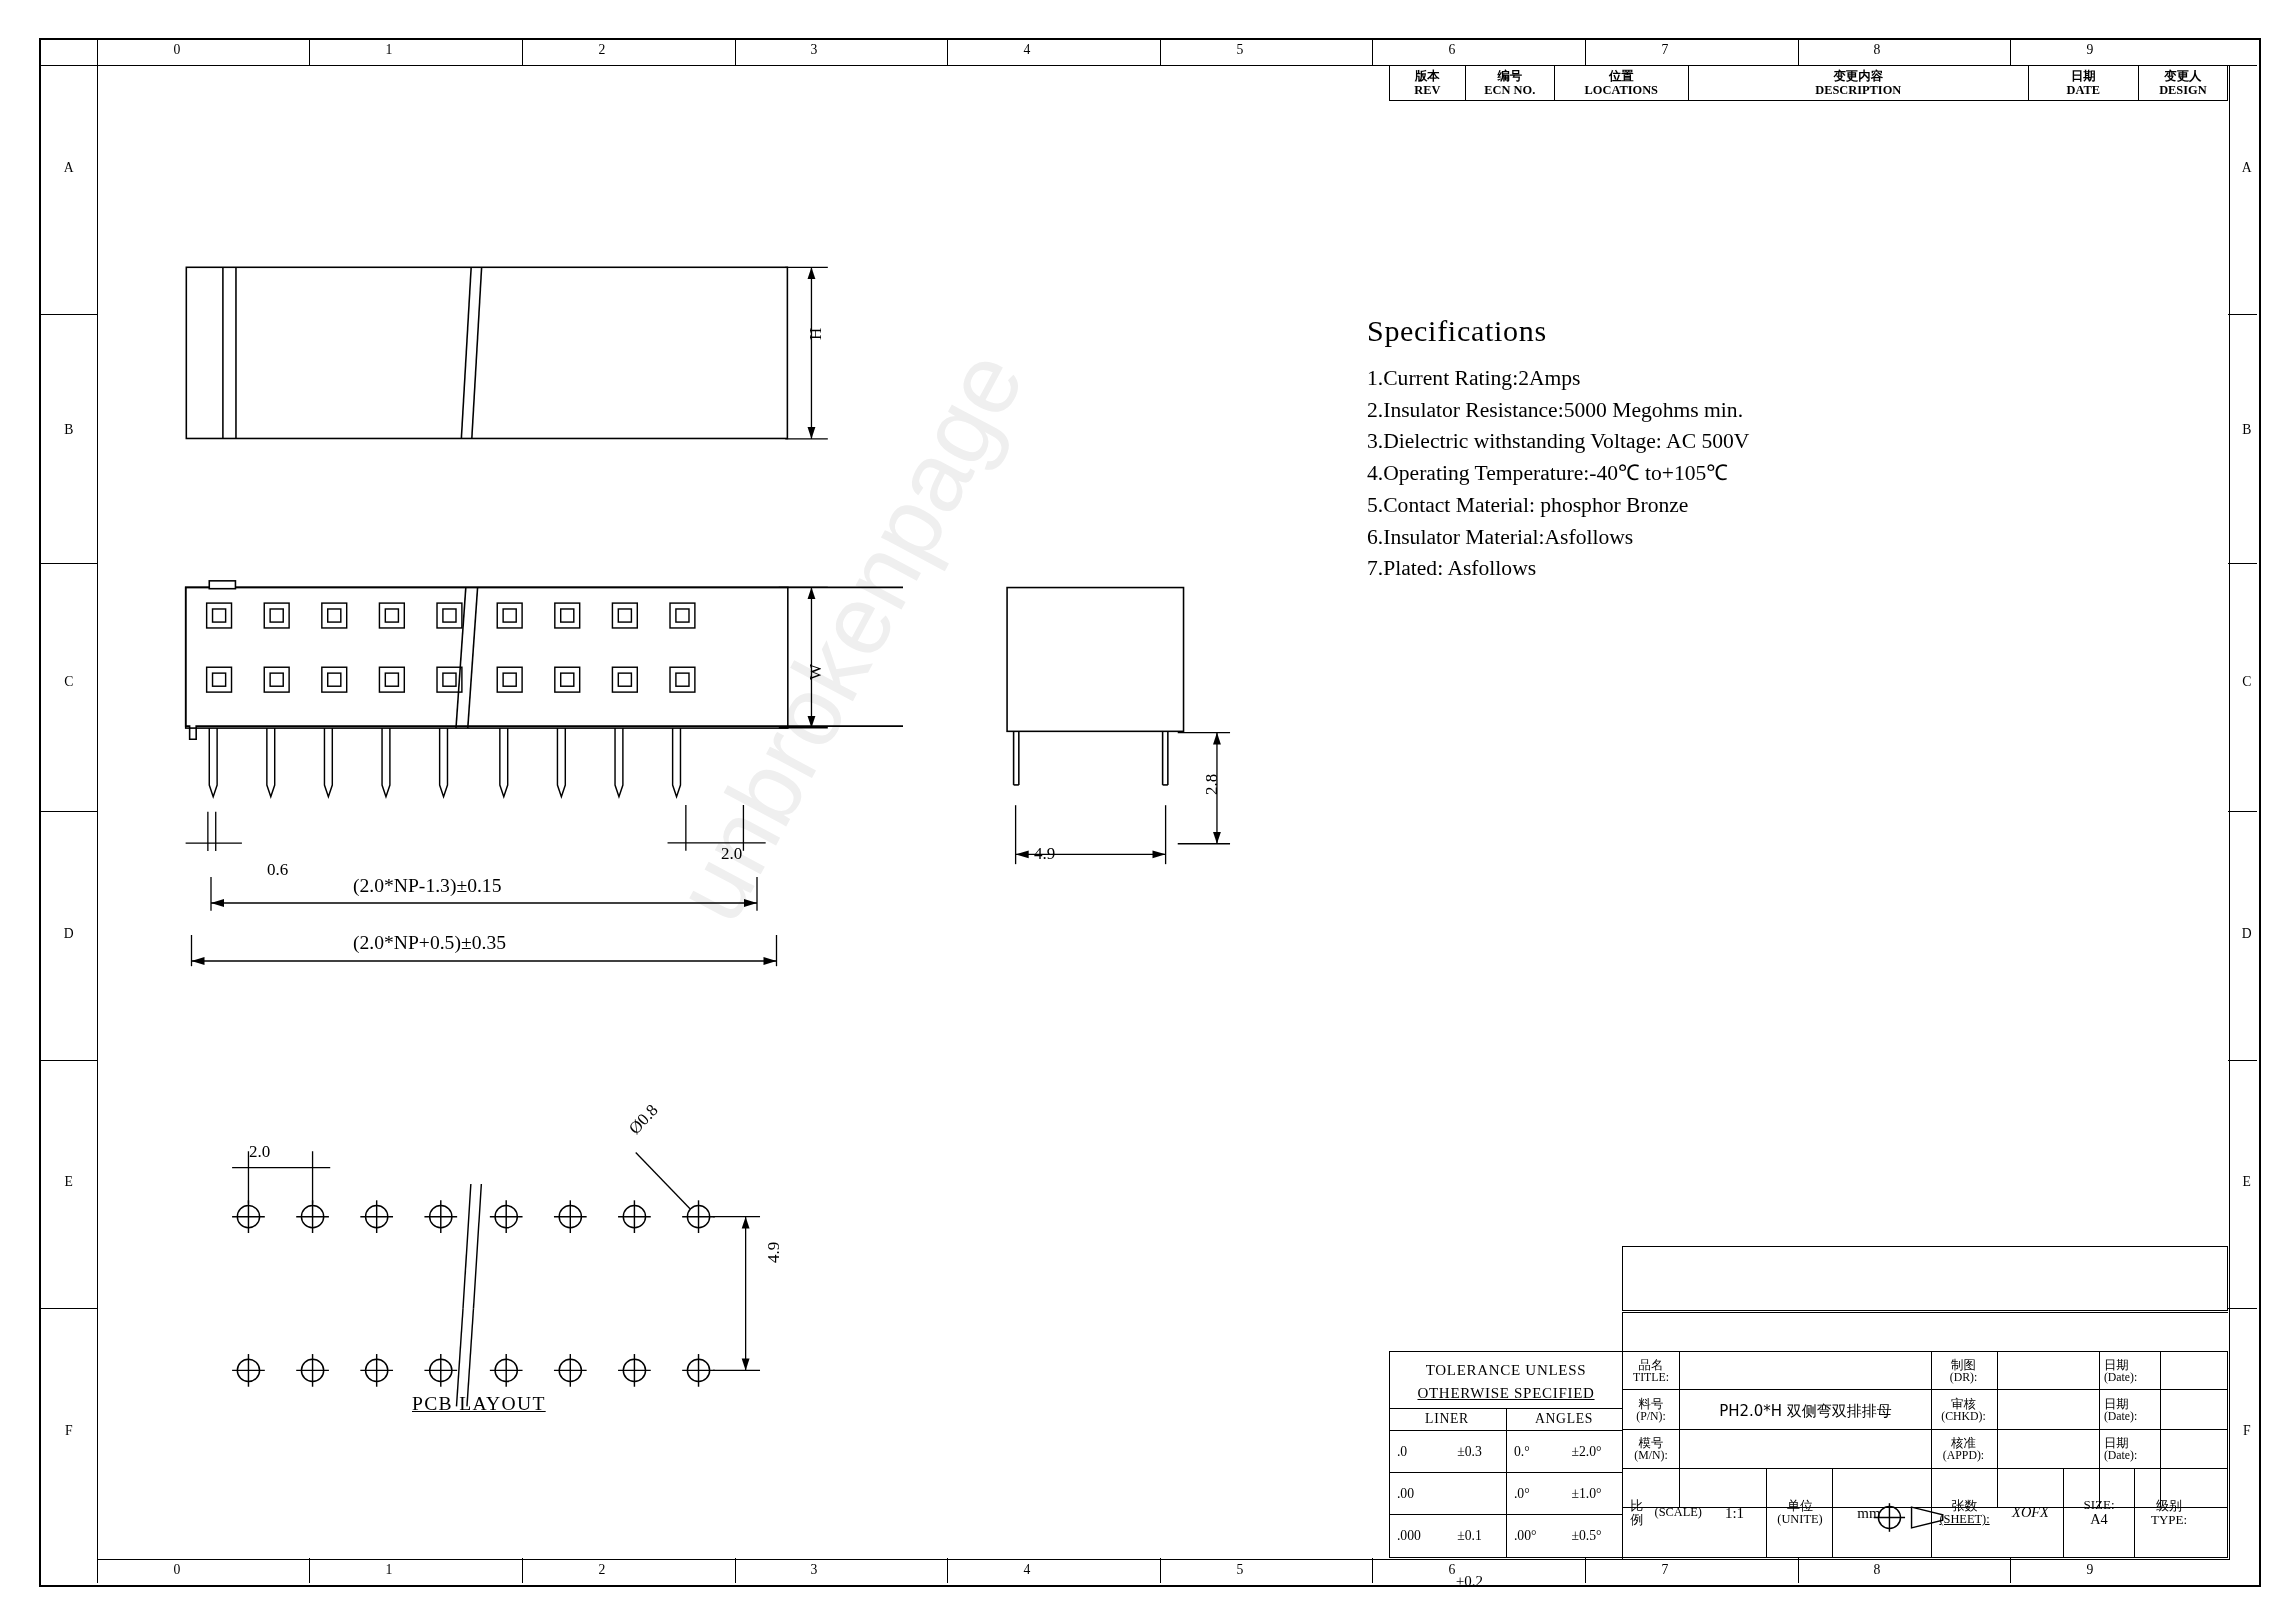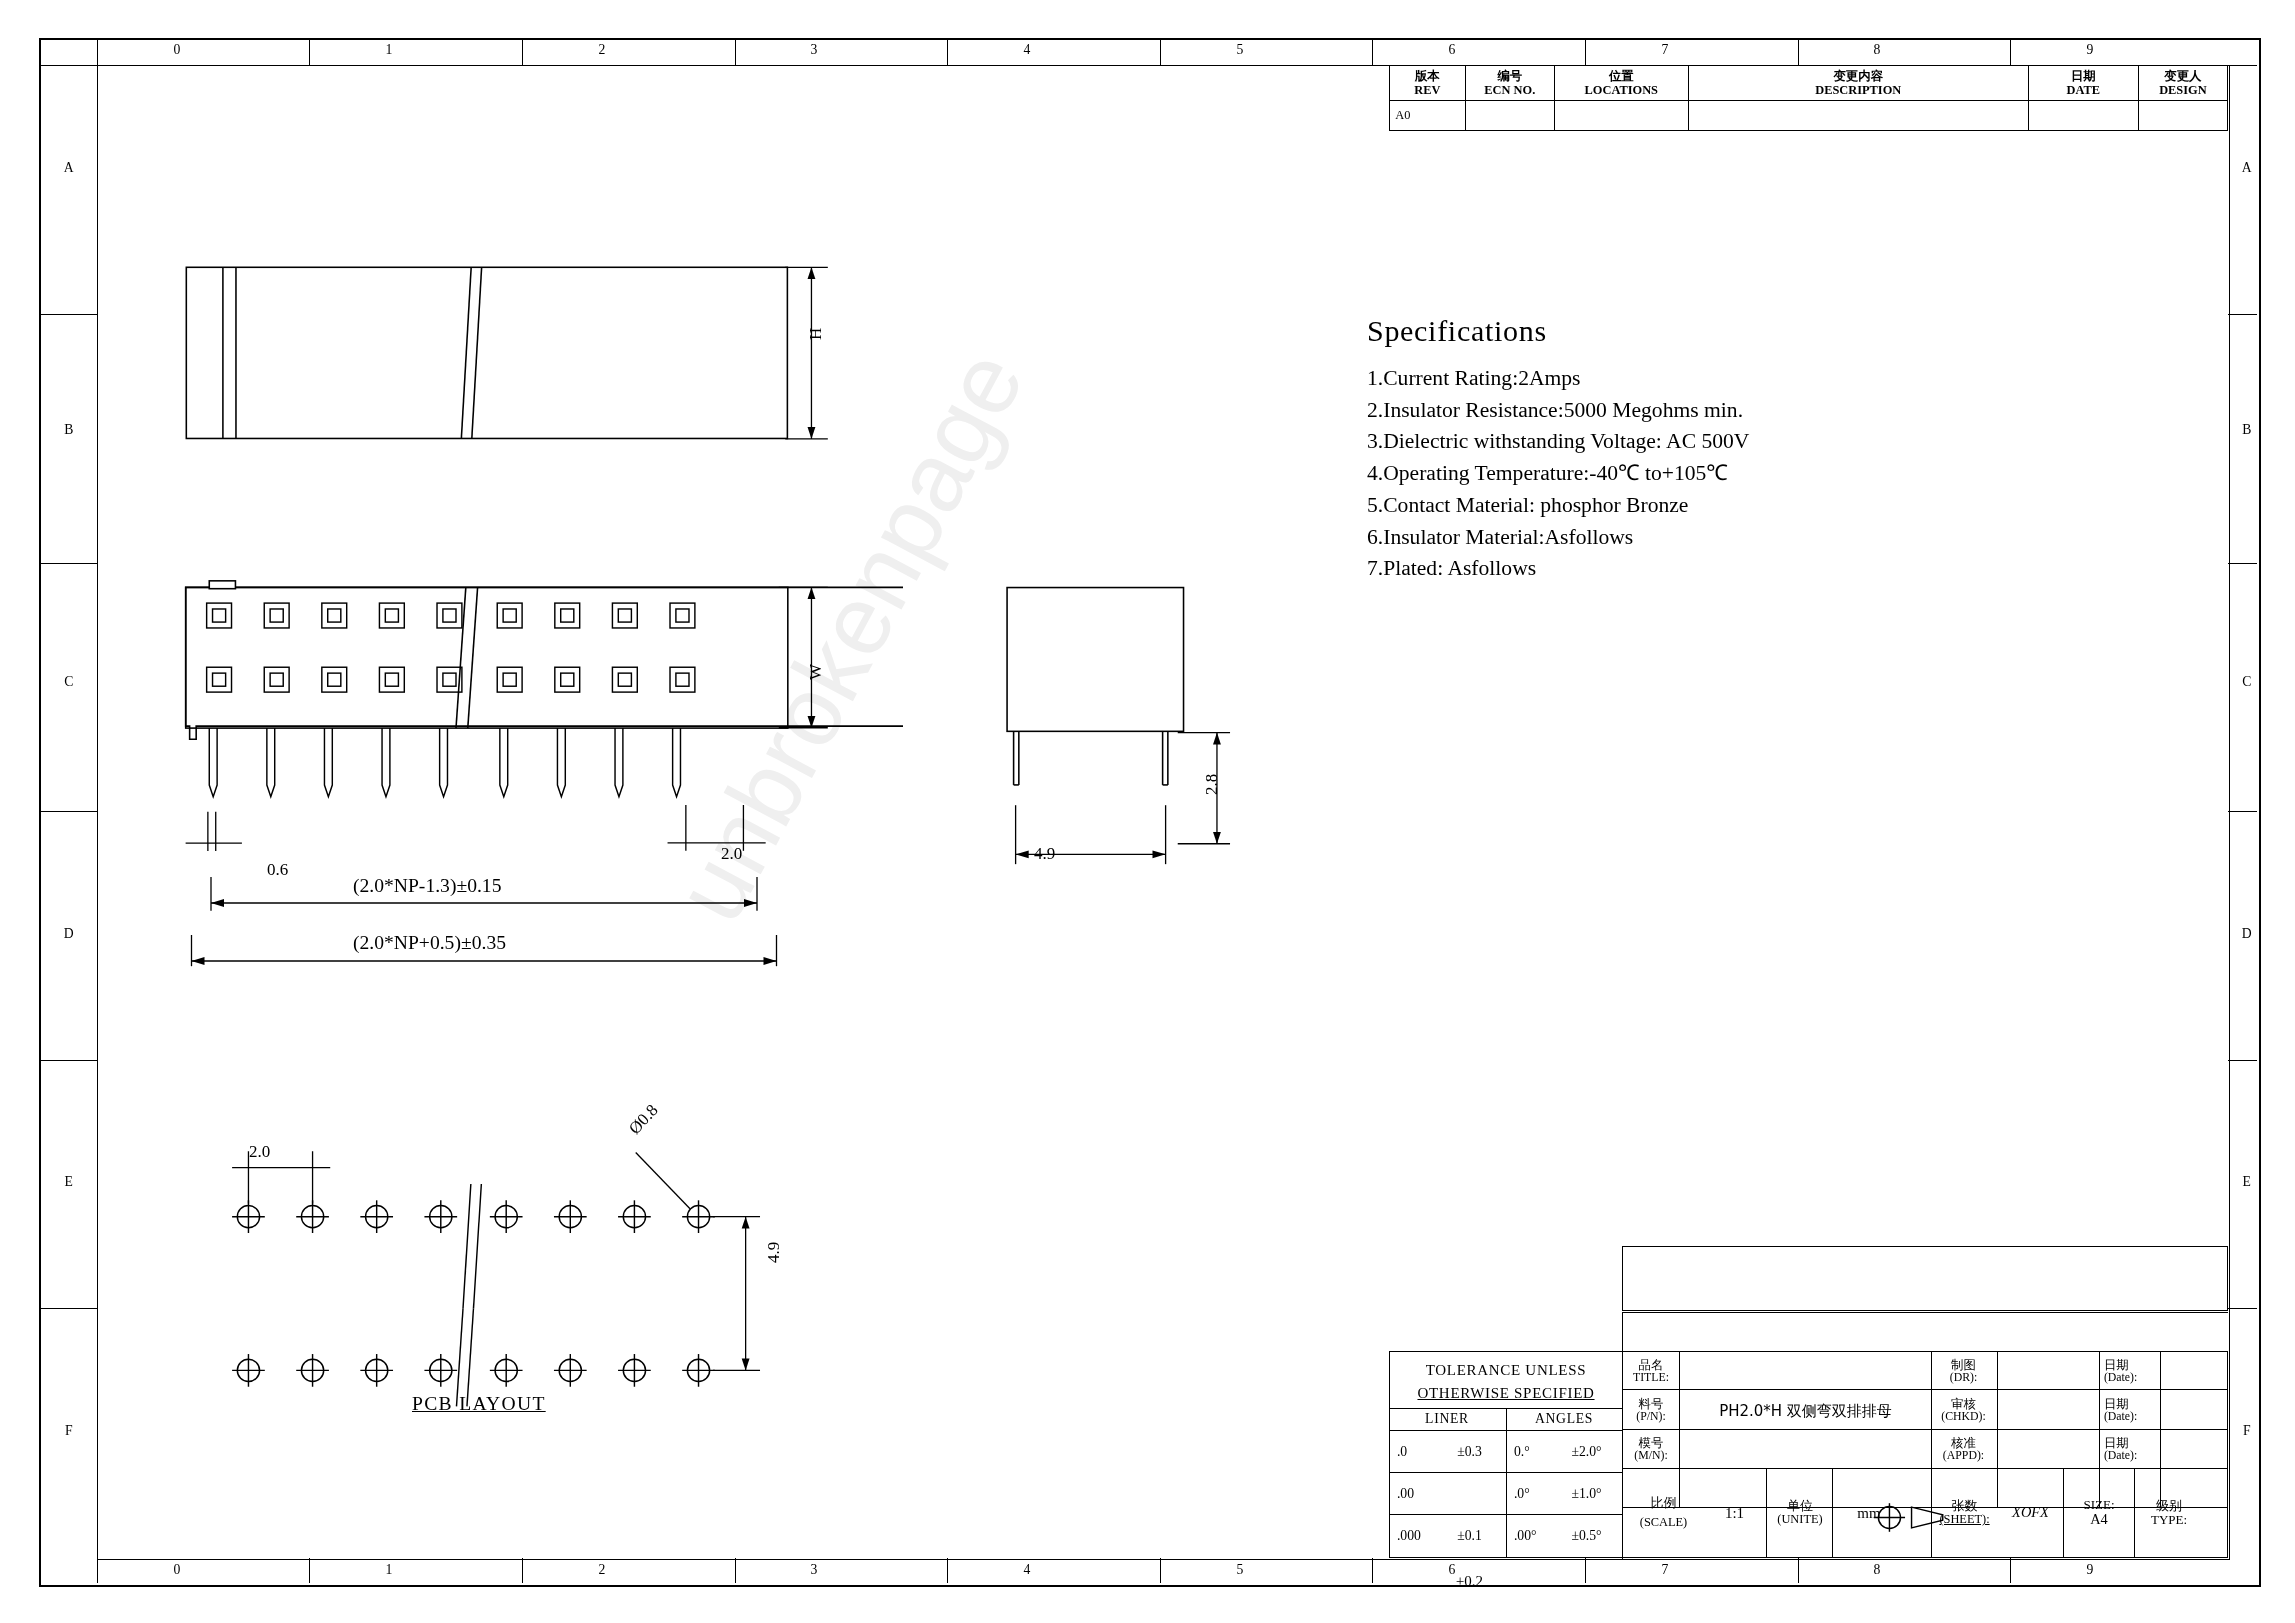--- a/index.html
+++ b/index.html
@@ -148,28 +148,20 @@
       </th>
       <th class="hdr" style="width:105px;">
         <div class="cn">日期</div>
         <div>DATE</div>
       </th>
       <th class="hdr" style="width:85px;">
         <div class="cn">变更人</div>
         <div>DESIGN</div>
       </th>
     </tr>
-    <tr>
-      <td class="r2" style="text-align:left;padding-left:5.2px;">A0</td>
-      <td class="r2"></td>
-      <td class="r2"></td>
-      <td class="r2"></td>
-      <td class="r2"></td>
-      <td class="r2"></td>
-    </tr>
   </tbody>
     </table>
 
   <div class="spec-title">Specifications</div>
   <div class="spec-list">
     <div>1.Current Rating:2Amps</div>
     <div>2.Insulator Resistance:5000 Megohms min.</div>
     <div>3.Dielectric withstanding Voltage: AC 500V</div>
     <div>4.Operating Temperature:-40℃ to+105℃</div>
     <div>5.Contact Material: phosphor Bronze</div>
@@ -560,21 +552,21 @@
   <div class="tb-cell" style="left:1998px;top:1430px;width:99px;height:38px;"></div>
   <div class="tb-cell" style="left:2100px;top:1430px;width:59px;height:38px;flex-direction:column;align-items:flex-start;padding-left:3.9px;">
     <span class="cn" style="font-size:12.4px;">日期</span>
     <span style="font-size:11.8px;">(Date):</span>
   </div>
   <div class="tb-cell" style="left:2161px;top:1430px;width:65px;height:38px;"></div>
 
   <div class="ln vl" style="left:1766px;top:1468px;height:90px;"></div>
   <div class="ln vl" style="left:1832px;top:1468px;height:90px;"></div>
 
-  <div class="tb-cell" style="left:1625px;top:1469px;width:77px;height:88px;flex-direction:column;gap:6px;">
+  <div class="tb-cell" style="left:1625px;top:1469px;width:77px;height:88px;flex-direction:row;gap:6px;">
     <span class="cn" style="font-size:13px;">比例</span>
     <span style="font-size:12.4px;">(SCALE)</span>
   </div>
   <div class="tb-cell" style="left:1703px;top:1469px;width:63px;height:88px;font-size:15px;">1:1</div>
   <div class="tb-cell" style="left:1768px;top:1469px;width:64px;height:88px;flex-direction:column;">
     <span class="cn" style="font-size:13px;">单位</span>
     <span style="font-size:12.4px;">(UNITE)</span>
   </div>
   <div class="tb-cell" style="left:1833px;top:1469px;width:72px;height:88px;font-size:15px;">mm</div>
 

